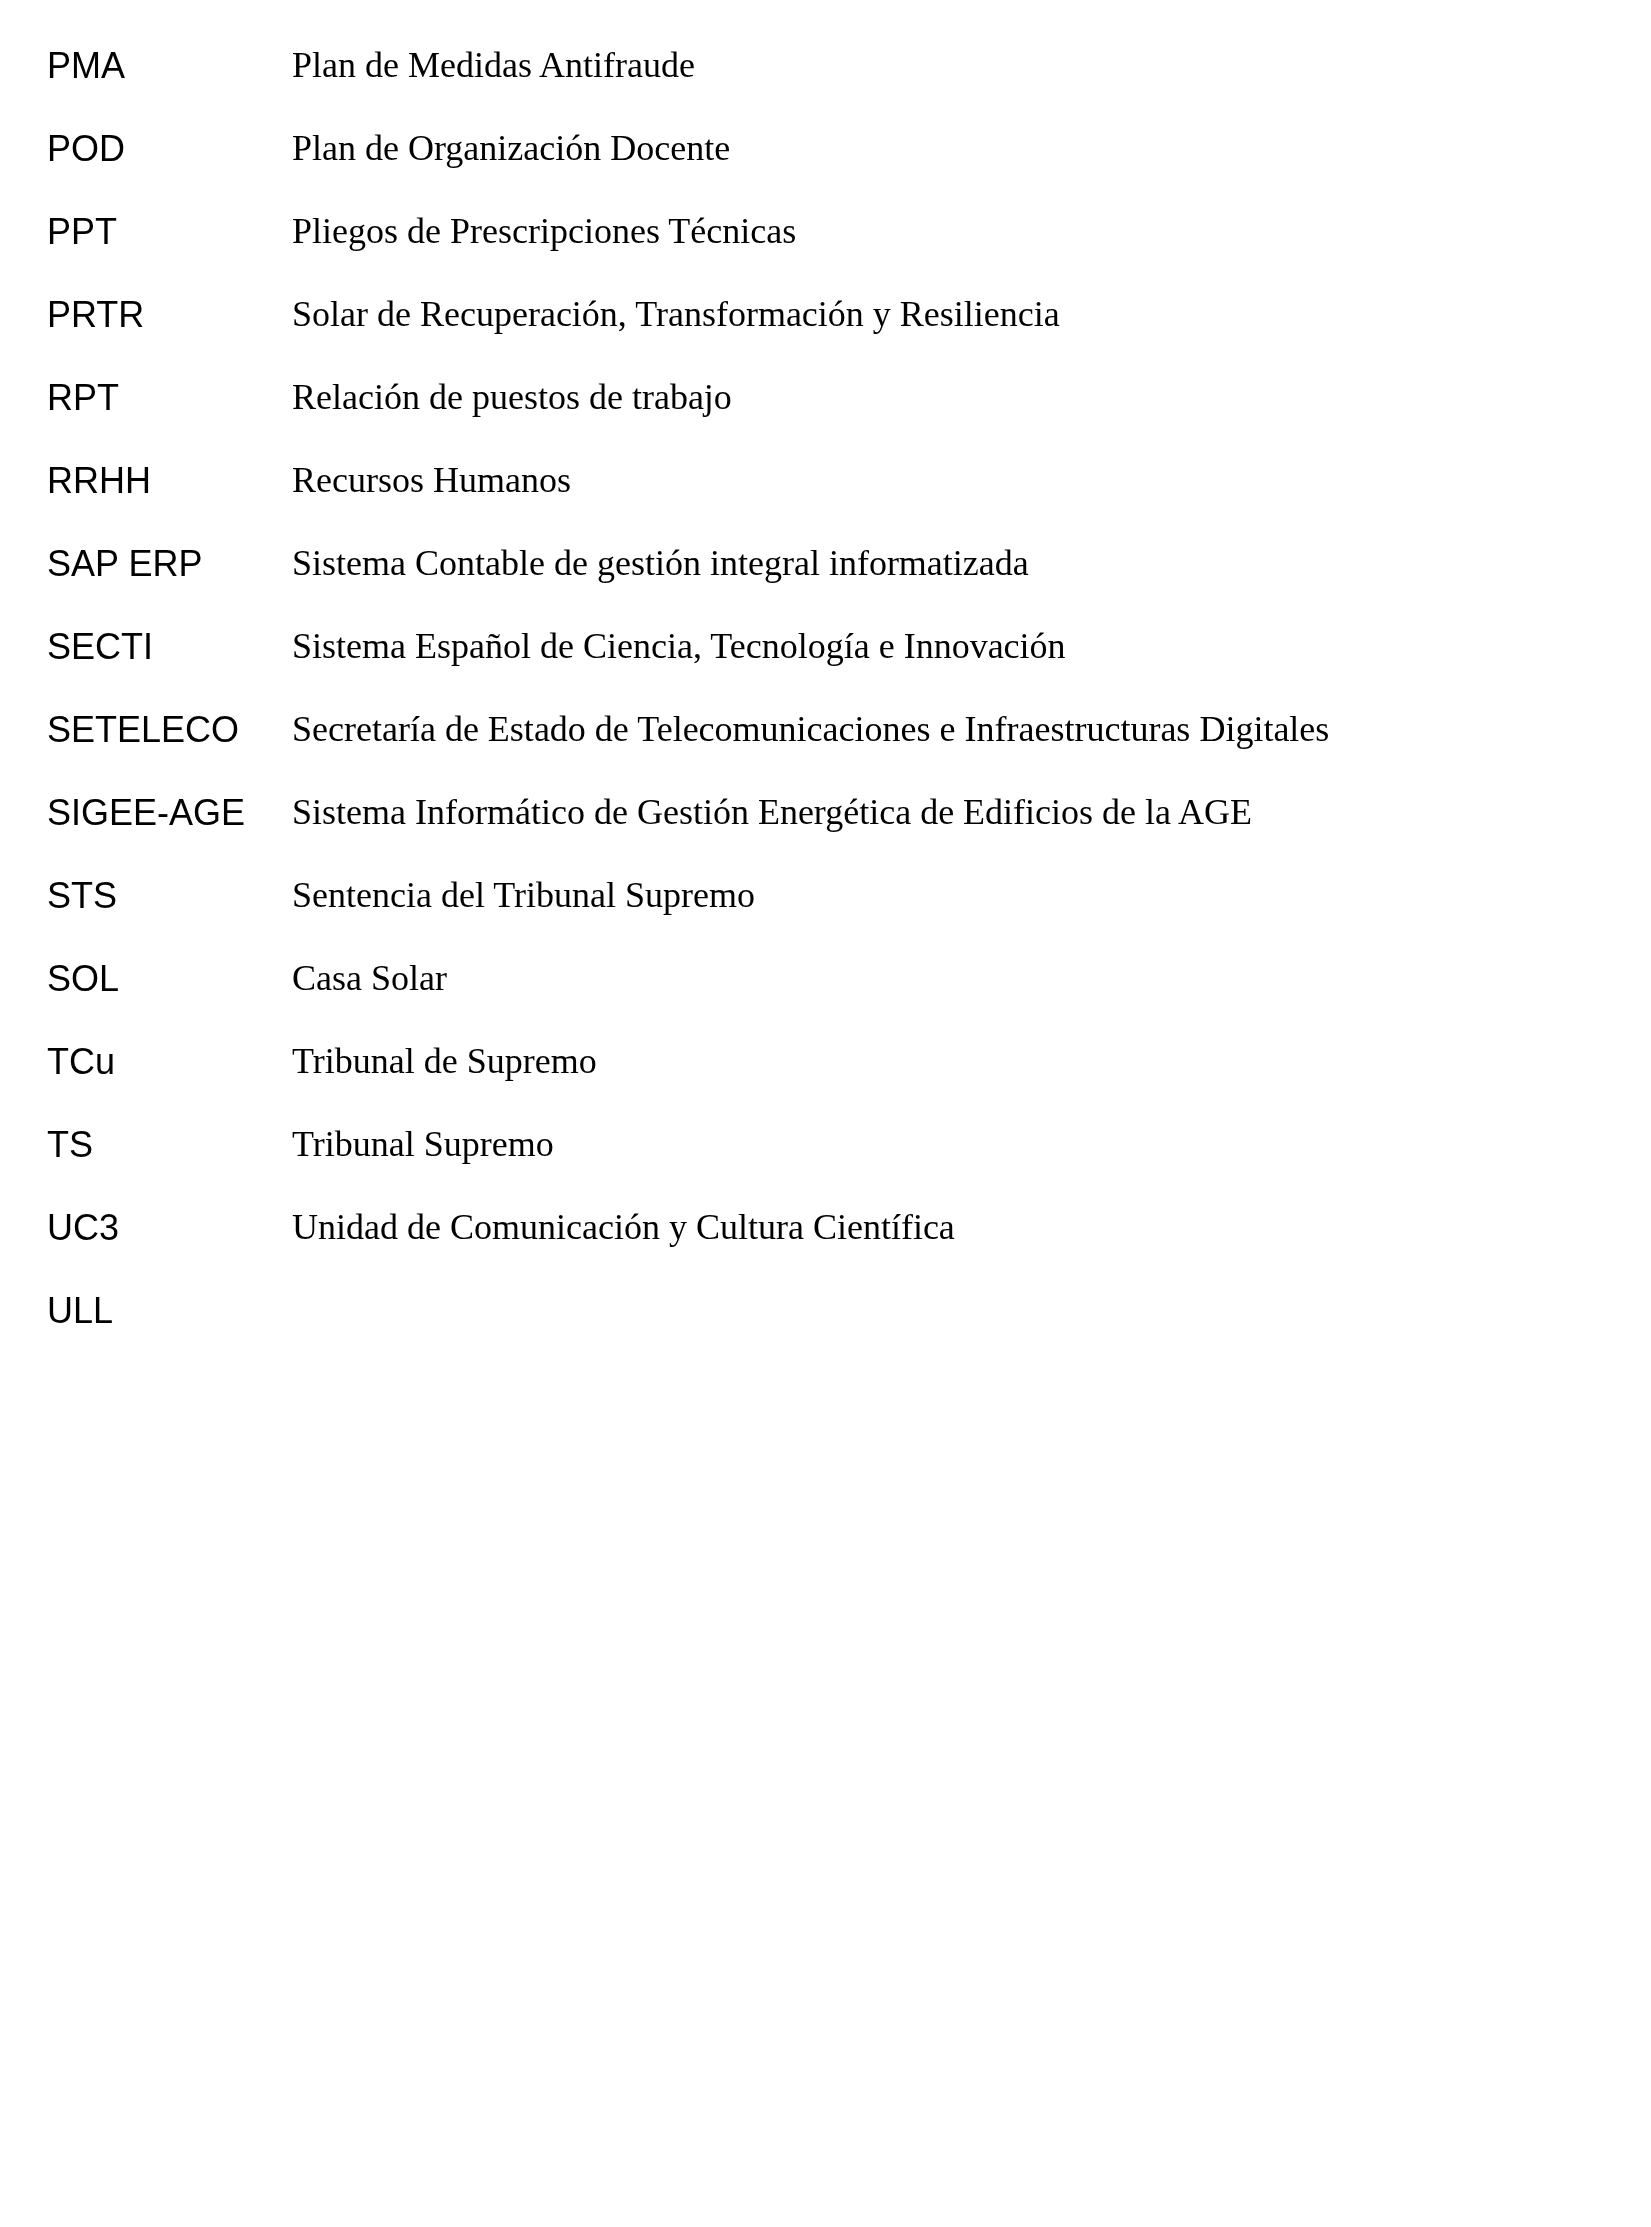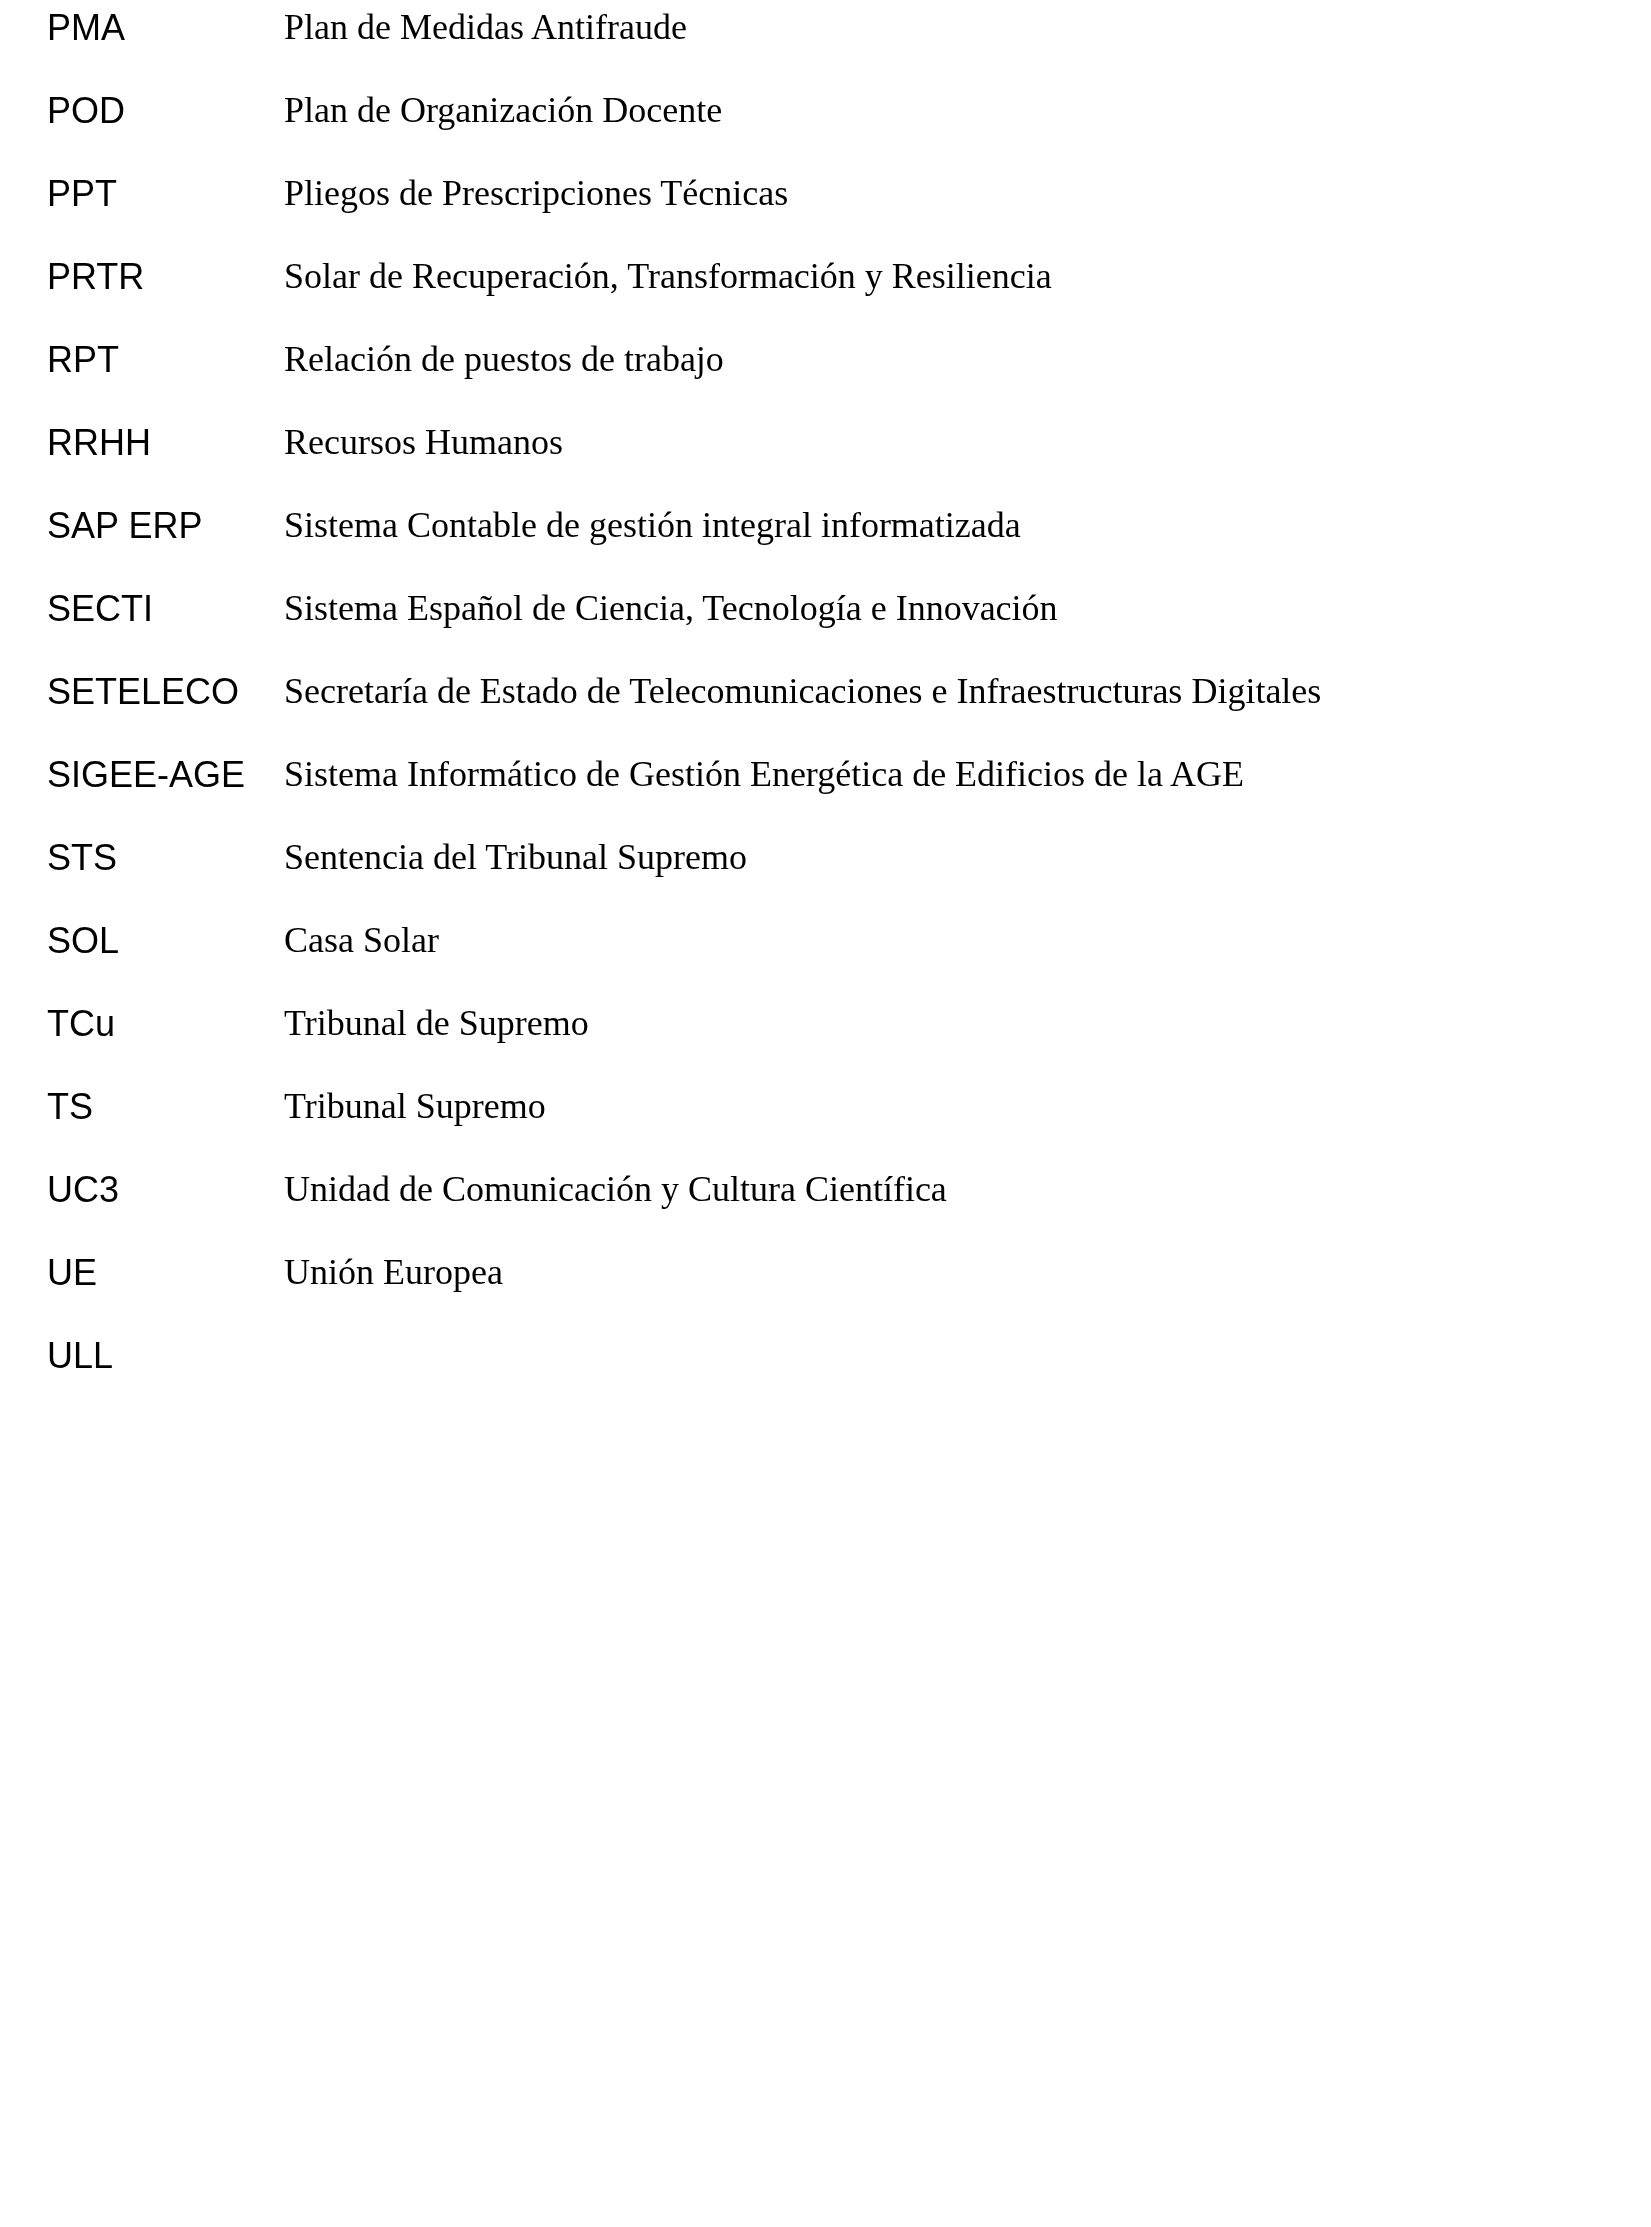--- a/index.html
+++ b/index.html
@@ -17,25 +17,26 @@
     color: #000000;
   }
   .abbr-list {
     position: absolute;
     top: 4.8px;
     left: 47px;
     right: 32px;
   }
   .abbr-row {
     display: flex;
-    align-items: flex-start;
+    align-items: flex-end;
     height: 83px;
     font-size: 36px;
     line-height: 45px;
     white-space: nowrap;
+    gap: 8px;
   }
   .abbr-code {
     flex: 0 0 237px;
     width: 237px;
   }
   .abbr-def {
     flex: 1 1 auto;
     font-family: Liberation Serif, serif;
   }
 </style>
@@ -113,23 +114,19 @@
   <div class="abbr-row">
     <span class="abbr-code">TS</span>
     <span class="abbr-def">Tribunal Supremo</span>
   </div>
 
   <div class="abbr-row">
     <span class="abbr-code">UC3</span>
     <span class="abbr-def">Unidad de Comunicación y Cultura Científica</span>
   </div>
 
-  <div class="abbr-row">
-    <span class="abbr-code">UE</span>
-    <span class="abbr-def">Unión Europea</span>
-  </div>
 
   <div class="abbr-row">
     <span class="abbr-code">ULL</span>
   </div>
 </div>
 </div>
 
 
 </body></html>

